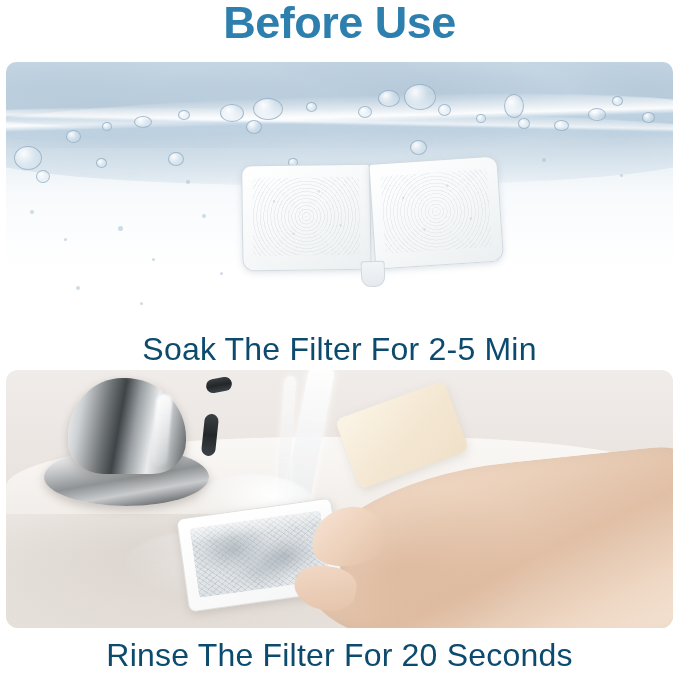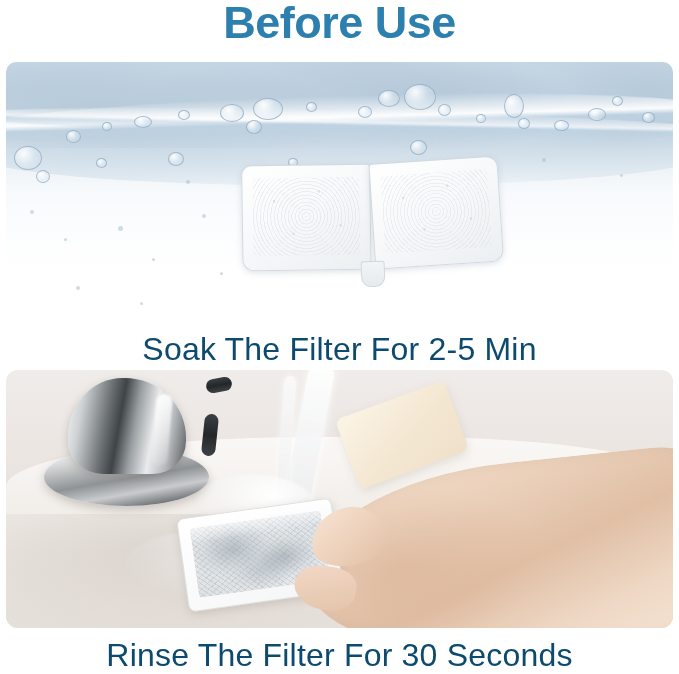--- a/index.html
+++ b/index.html
@@ -411,15 +411,15 @@
       
     </div>
     <div class="wet-pad">
       <div class="wet-pad-core"></div>
       <div class="wet-pad-top"></div>
     </div>
     <div class="thumb"></div>
     <div class="finger-edge"></div>
   </div>
 
-  <div class="caption caption-rinse">Rinse The Filter For 30 Seconds</div>
+  <div class="caption caption-rinse">Rinse The Filter For 20 Seconds</div>
 
 </div>
 
 </body></html>

